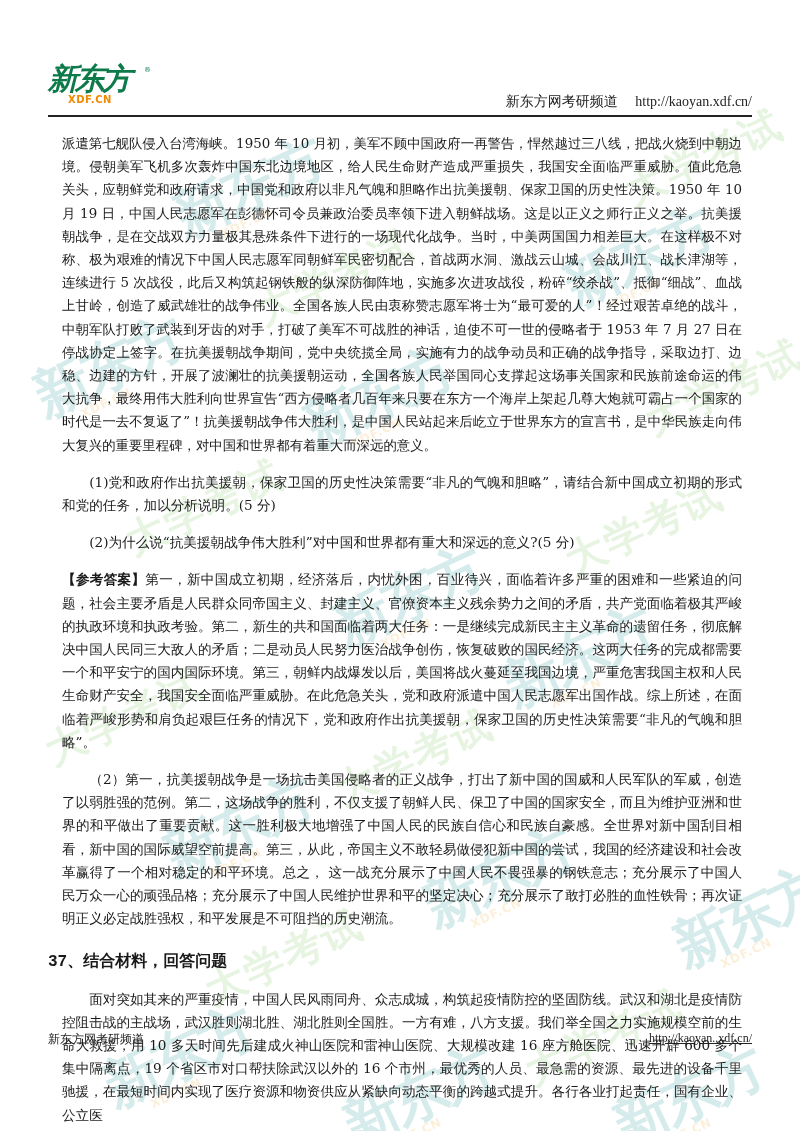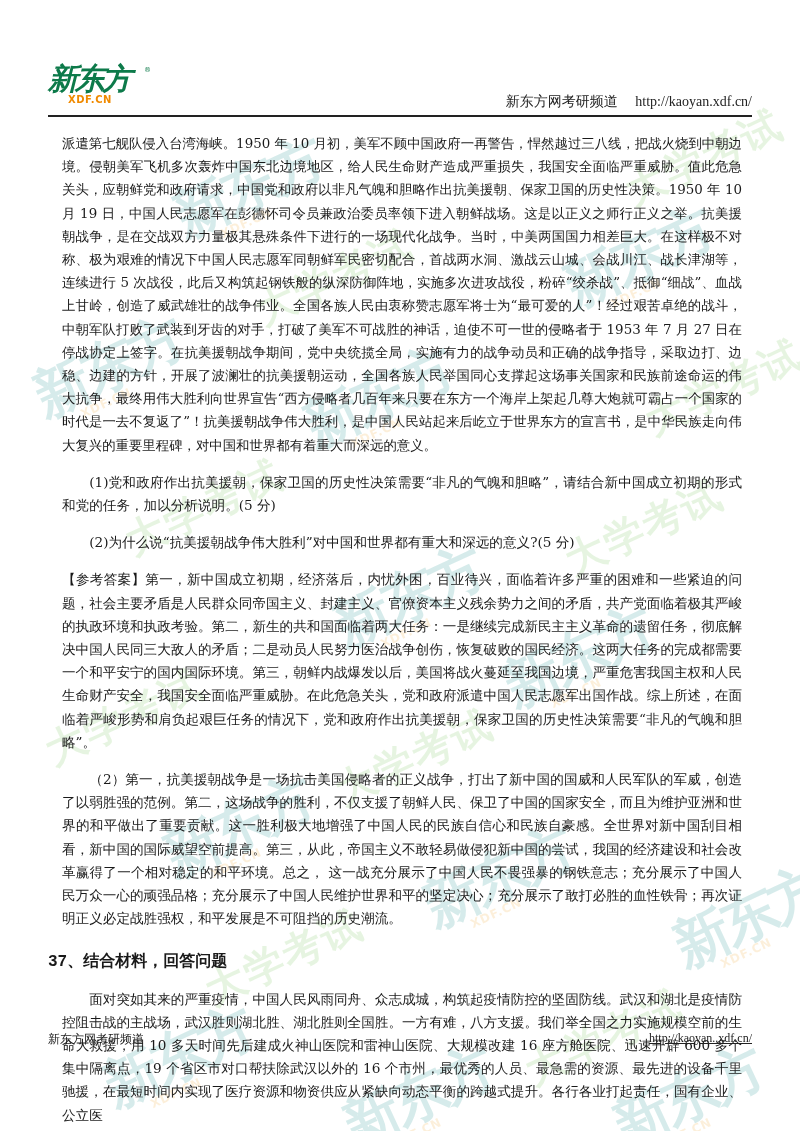--- a/index.html
+++ b/index.html
@@ -26,21 +26,21 @@
   .header-right { position: absolute; right: 0; top: 33px; font-size: 14px; color: #222; font-family: "Liberation Serif", serif; }
   .header-right span { margin-left: 14px; }
   .header-rule { position: absolute; left: 48px; top: 115px; width: 704px; height: 2px; background: #222; }
 
   
   .content { position: absolute; left: 48px; top: 118px; width: 708px; }
   .p { font-size: 13.6px; line-height: 23.2px; text-align: justify; text-justify: inter-character; margin: 14px; }
   .p.kai { font-family: "DejaVu Serif", serif; font-size: 13.4px; }
   .indent { text-indent: 2em; }
   .q-title { font-family: Liberation Mono, monospace; font-weight: bold; font-size: 16px; margin-top: 19px; line-height: 24px; }
-  .answer-label { font-weight: normal; }
+  .answer-label { font-weight: bold; }
 
   
   .footer { position: absolute; left: 48px; top: 1031px; width: 704px; font-size: 12px; font-family: "Liberation Serif", serif; color: #222; }
   .footer .right { position: absolute; right: 0; top: 0; text-decoration: underline; }
 </style>
 </head>
 <body>
 
 <div class="page">
 

